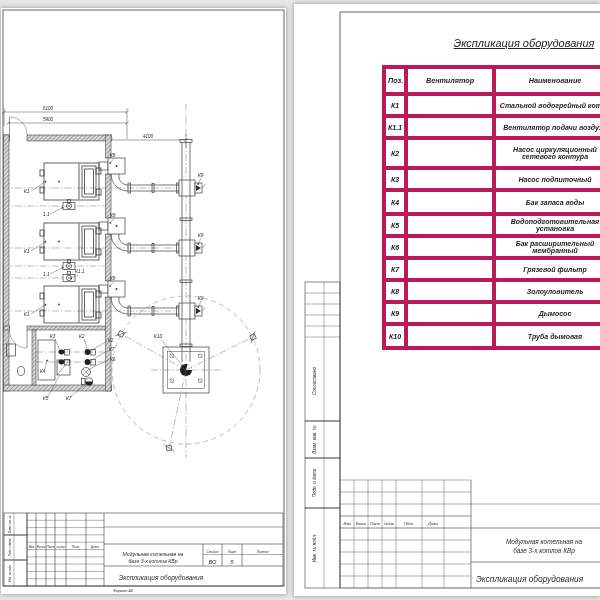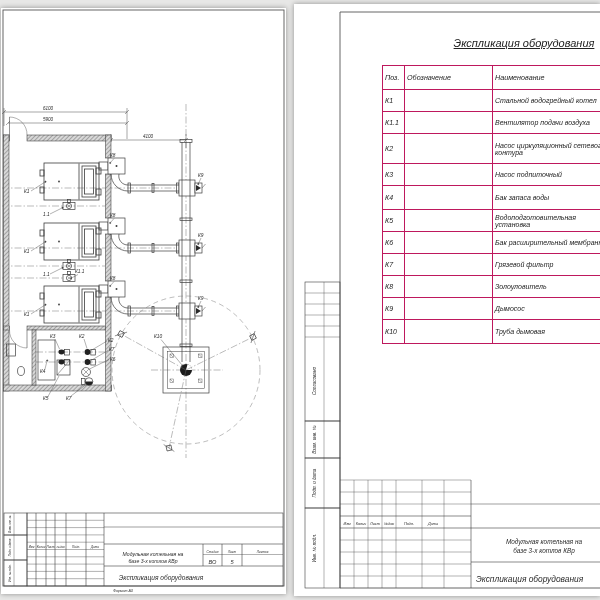--- a/index.html
+++ b/index.html
@@ -7,22 +7,22 @@
        font-family:"Liberation Sans",sans-serif;}
   .sheet{position:absolute;background:#fff;box-shadow:0 0 5px rgba(0,0,0,.38);}
   #sheet-left{left:1px;top:8px;width:285px;height:586px;}
   #sheet-right{left:294px;top:4px;width:306px;height:592px;overflow:hidden;}
   svg{position:absolute;left:0;top:0;}
   svg text{font-family:"Liberation Sans",sans-serif;font-style:italic;fill:#2b2b2b;}
   .r-title{position:absolute;left:120px;top:33px;width:220px;text-align:center;
            font-style:italic;font-size:11px;color:#222;text-decoration:underline;}
   table.spec{position:absolute;left:88px;top:61px;border-collapse:collapse;table-layout:fixed;
              width:232px;font-style:italic;color:#222;}
-  table.spec td,table.spec th{border:1px solid #be185d;font-weight:normal;font-size:7px;
-             text-align:left;vertical-align:middle;padding:0 2px;overflow:hidden;}
+  table.spec td,table.spec th{border:4px solid #be185d;font-weight:bold;font-size:7px;
+             text-align:center;vertical-align:middle;padding:0 2px;overflow:hidden;}
   table.spec thead th{height:23px;font-size:7.2px;}
 </style>
 </head>
 <body>
 
 <div class="sheet" id="sheet-left">
 <svg width="285" height="586" viewBox="0 0 285 586" xmlns="http://www.w3.org/2000/svg">
   <defs>
     <pattern id="h" width="3" height="3" patternUnits="userSpaceOnUse" patternTransform="rotate(45)">
       <rect width="3" height="3" fill="#d8d8d8"></rect>
@@ -372,21 +372,21 @@
 
 <table class="spec">
   <colgroup>
         <col style="width:22px">
         <col style="width:88px">
         <col style="width:122px">
       </colgroup>
   <thead>
     <tr>
       <th>Поз.</th>
-      <th>Обозначение</th>
+      <th>Вентилятор</th>
       <th>Наименование</th>
     </tr>
   </thead>
   <tbody>
     <tr style="height:22px">
       <td>К1</td>
       <td></td>
       <td>Стальной водогрейный котел</td>
         </tr>
     <tr style="height:22px">

